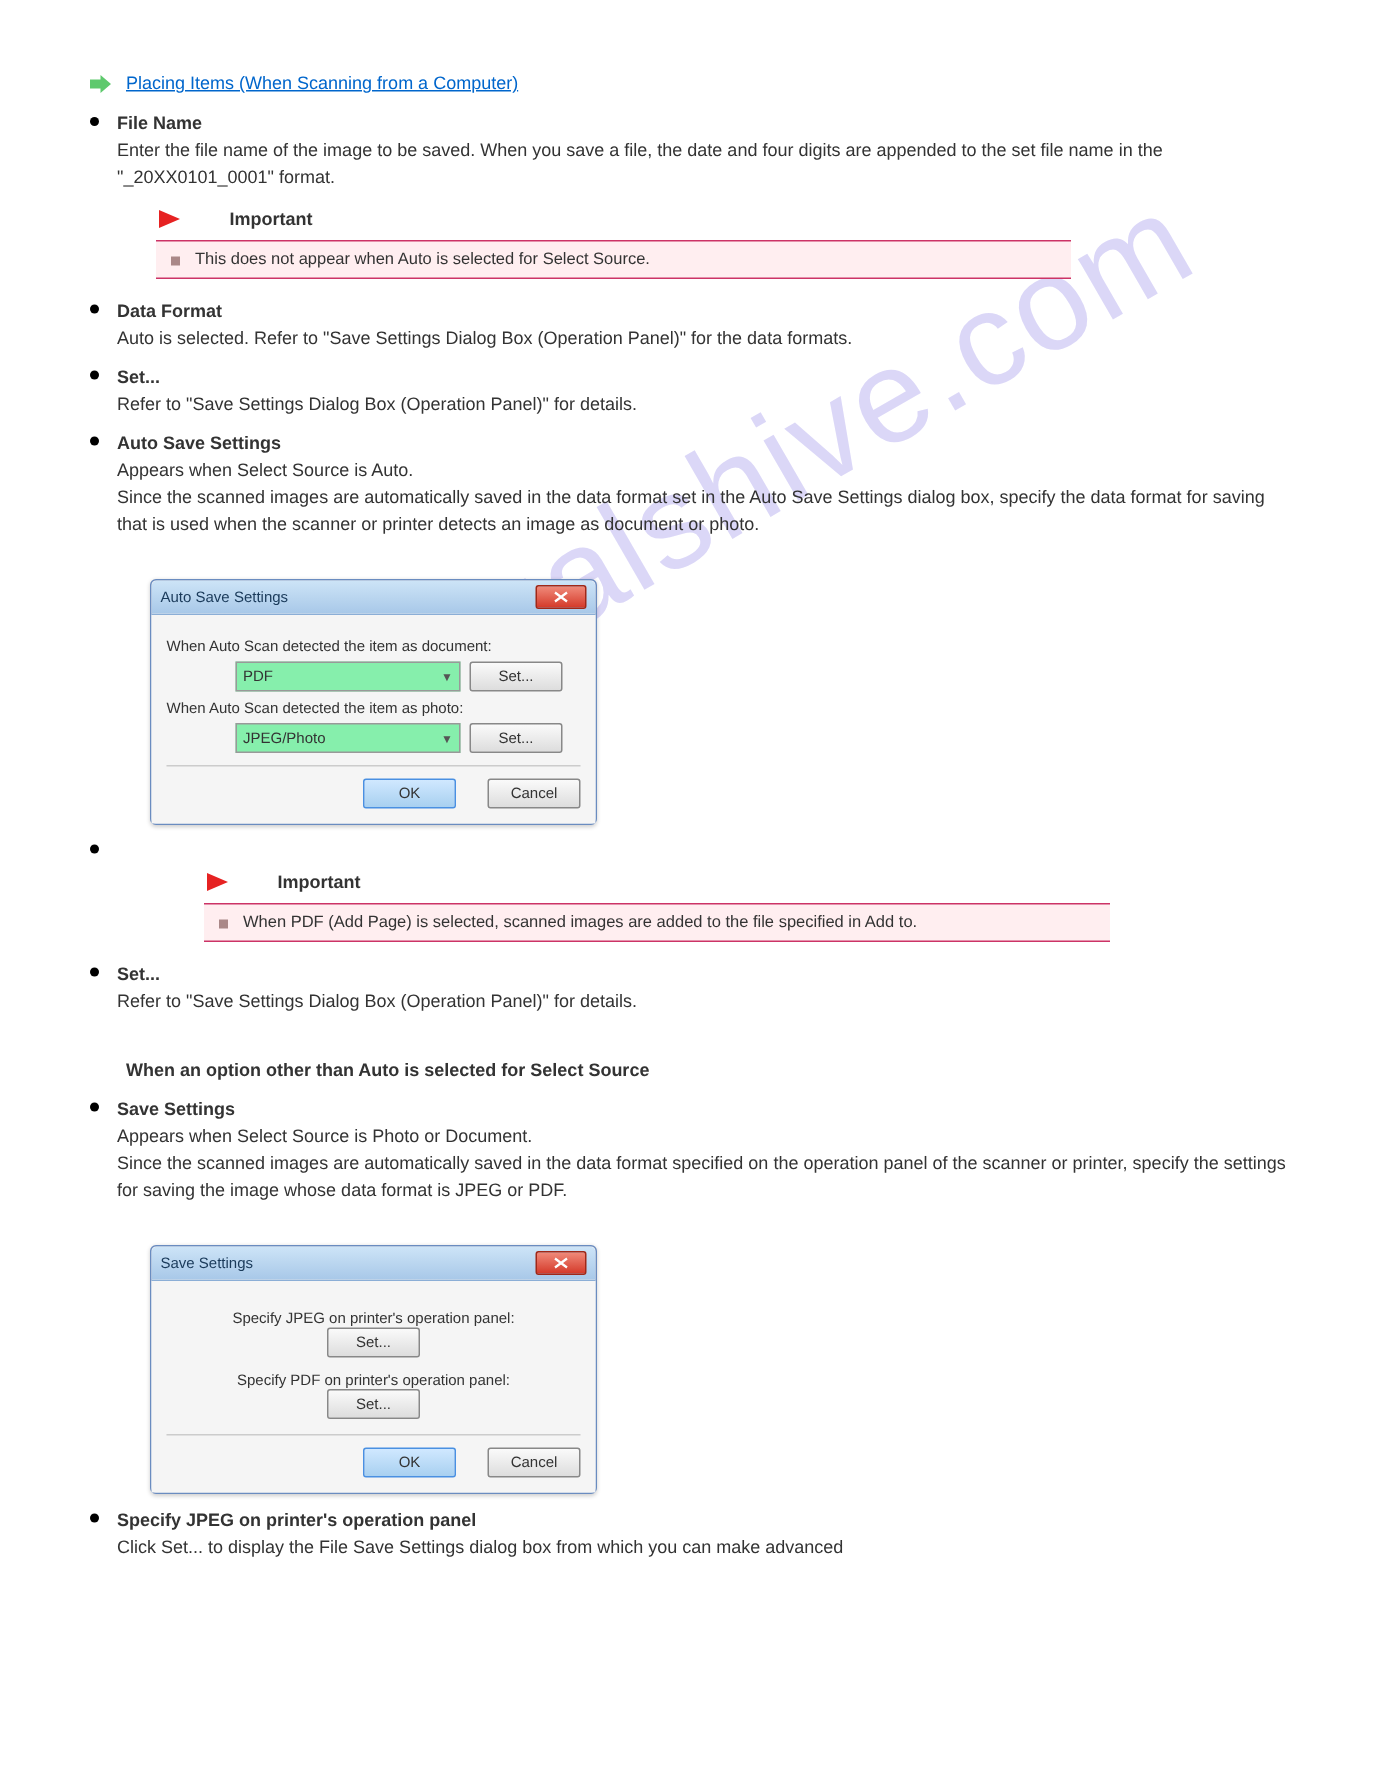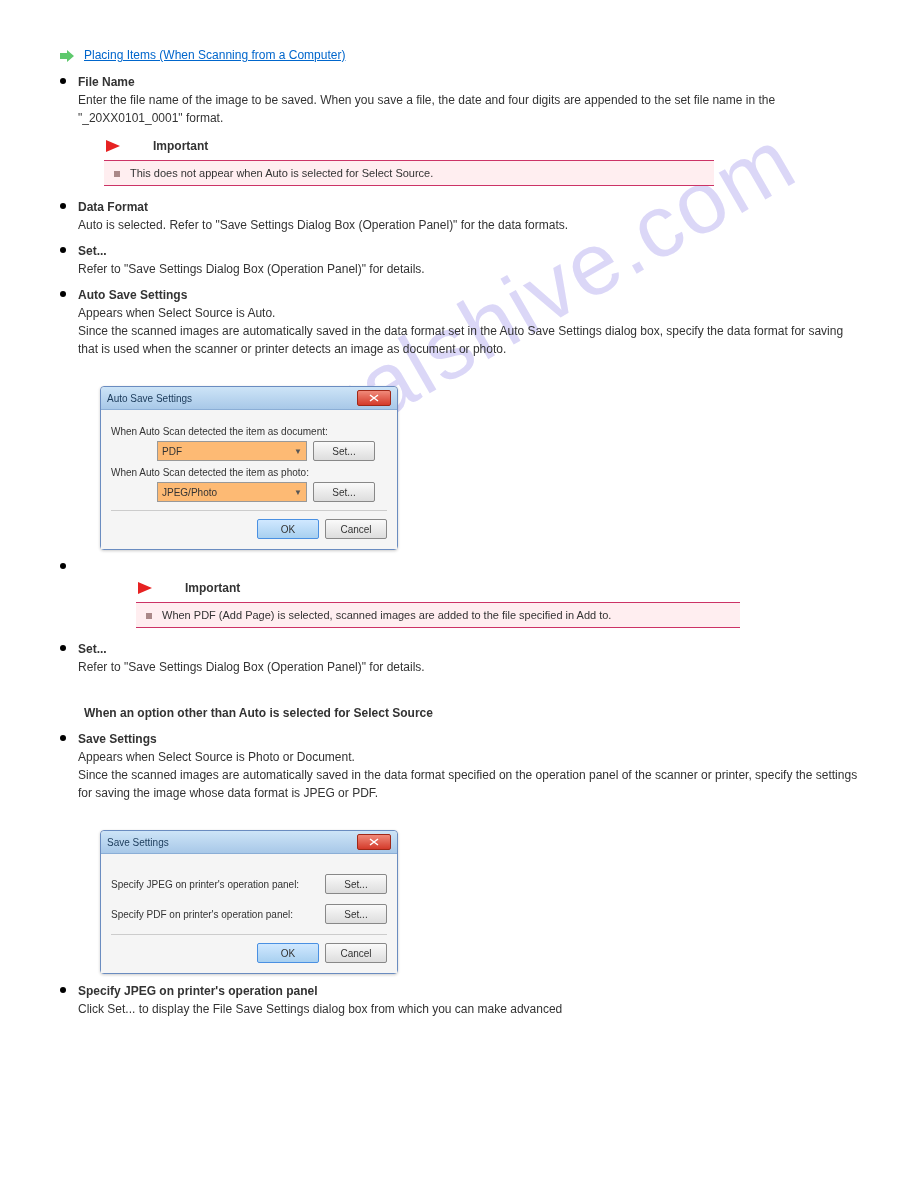--- a/index.html
+++ b/index.html
@@ -77,36 +77,36 @@
     border: 1px solid #a02818;
     border-radius: 2px;
     display:flex; align-items:center; justify-content:center;
   }
   .dialog-body { padding: 10px; background: #f5f5f5; }
   .dialog-row { margin: 6px 0; }
   .dialog-label { font-size: 10px; margin-bottom: 4px; display:block; }
   .select-row { display:flex; gap:6px; align-items:center; margin-left: 46px; }
   .fake-select {
     width: 140px; height: 18px;
-    background: #fdba74; border: 1px solid #999;
+    background: #86efac; border: 1px solid #999;
     display:flex; align-items:center; justify-content:space-between;
     padding: 0 4px; font-size:10px;
   }
   .fake-btn {
     min-width: 60px; height: 18px;
     background: linear-gradient(#fafafa, #ddd);
     border: 1px solid #888;
     border-radius: 2px;
     display:flex; align-items:center; justify-content:center;
     font-size:10px;
     cursor:pointer;
   }
   .ok-btn { border: 1px solid #4a90e2; background: linear-gradient(#d0e8ff,#a8d0f0); }
-  .dialog-footer { border-top:1px solid #ccc; padding-top:8px; margin-top:8px; display:flex; justify-content:flex-end; gap:6px; }
-  .set-row { display:flex; justify-content:space-between; align-items:center; margin: 10px 0; }
+  .dialog-footer { border-top:1px solid #ccc; padding-top:8px; margin-top:8px; display:flex; justify-content:flex-end; gap:21px; }
+  .set-row { display:flex; justify-content:space-between; align-items:center; margin: 10px 0; flex-direction: column; }
   .set-row .lbl { font-size:10px; }
   .chev { font-size:8px; color:#555; }
   .spacer { height: 20px; }
 </style>
 </head>
 <body>
 
 <div class="watermark">manualshive.com</div>
 
 <div class="content">

